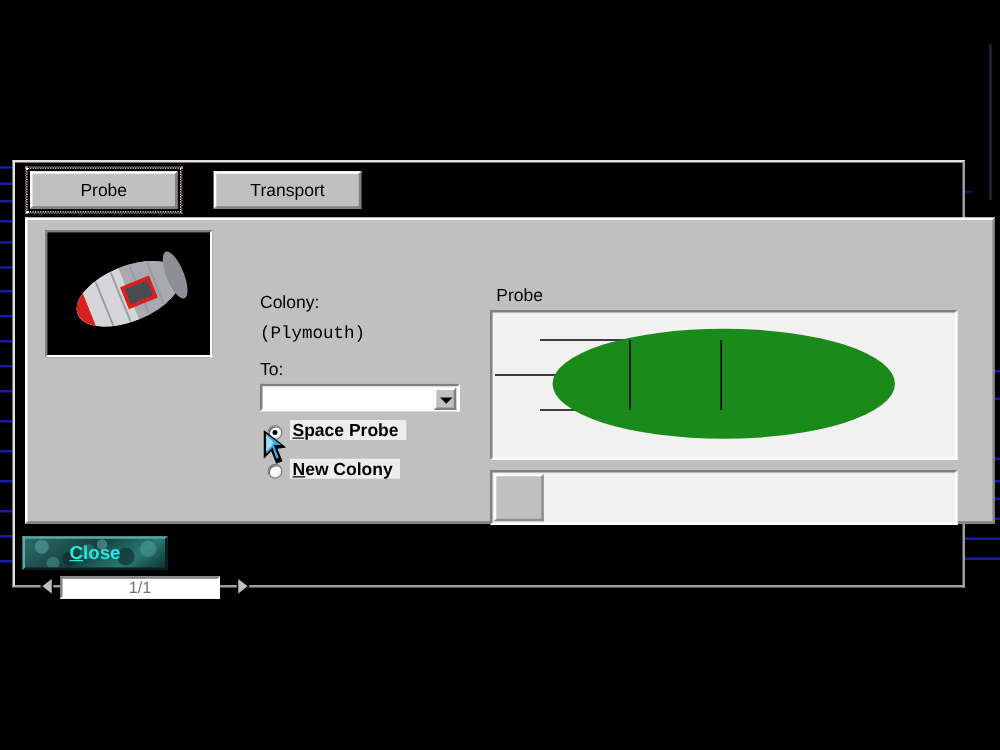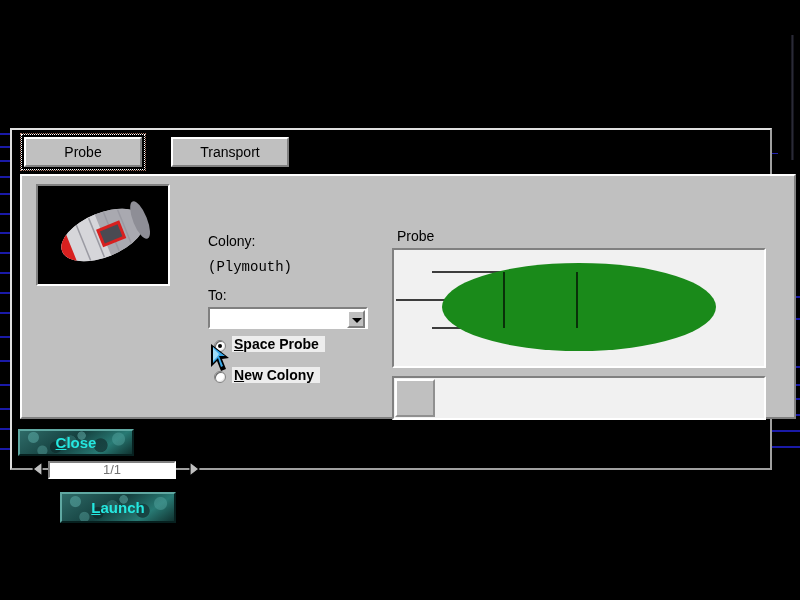--- a/index.html
+++ b/index.html
@@ -303,23 +303,20 @@
     </div>
     <div class="page-field">
       <span>1/1</span>
     </div>
     <div class="tri" style="left:176px;">
       <svg width="12" height="16" viewBox="0 0 12 16">
         <polygon points="2,1 2,15 11,8" fill="#c0c0c0" stroke="#000" stroke-width="1.2"></polygon>
       </svg>
     </div>
 
-    <div class="tbtn btn-launch">
-      <span><u>L</u>aunch</span>
-    </div>
 
   </div>
 
   <div class="tbtn btn-close">
     <span><u>C</u>lose</span>
   </div>
 
   <svg class="cursor" viewBox="0 0 22 32">
     <polygon points="2,1 2,24 8,18 12,28 17,26 13,16 20,15" fill="#000000"></polygon>
     <polygon points="4,4 4,20 9,15 12,24 14,23 10,13 16,13" fill="#3aa8e8"></polygon>

